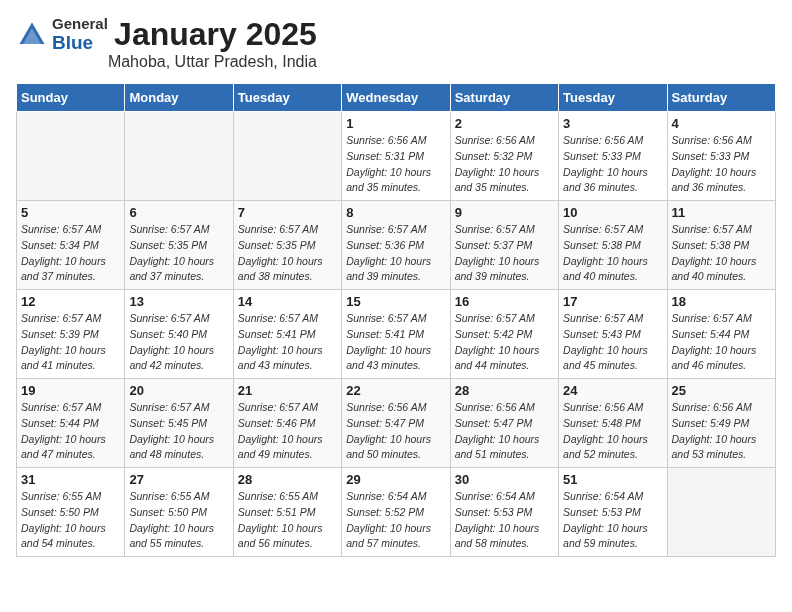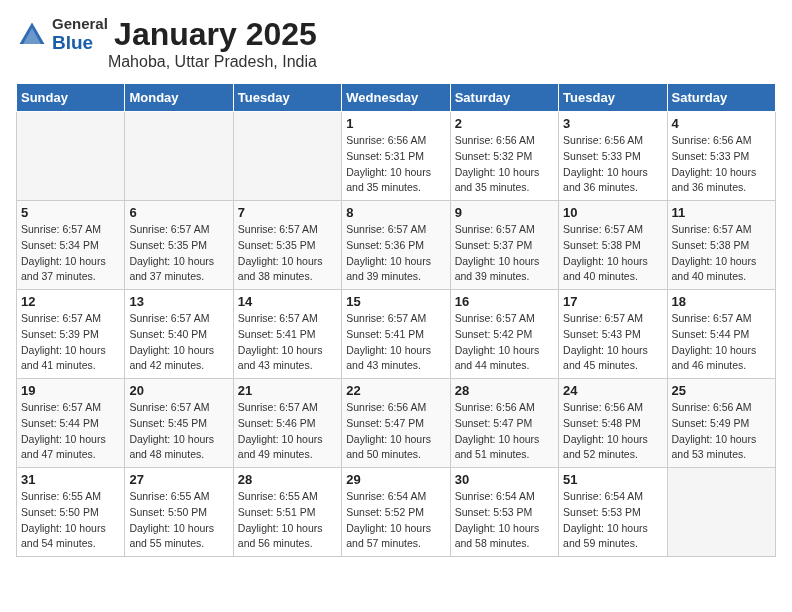--- a/index.html
+++ b/index.html
@@ -81,20 +81,21 @@
       font-size: 13px;
       font-weight: bold;
       color: #222;
       display: block;
       margin-bottom: 2px;
     }
     .day-info {
       color: #333;
       font-size: 10.5px;
       line-height: 1.5;
+      font-style: italic;
     }
     .empty-cell {
       background: #f5f5f5 !important;
     }
   </style>
 </head>
 <body>
 
 <div class="header">
   <div class="logo">

